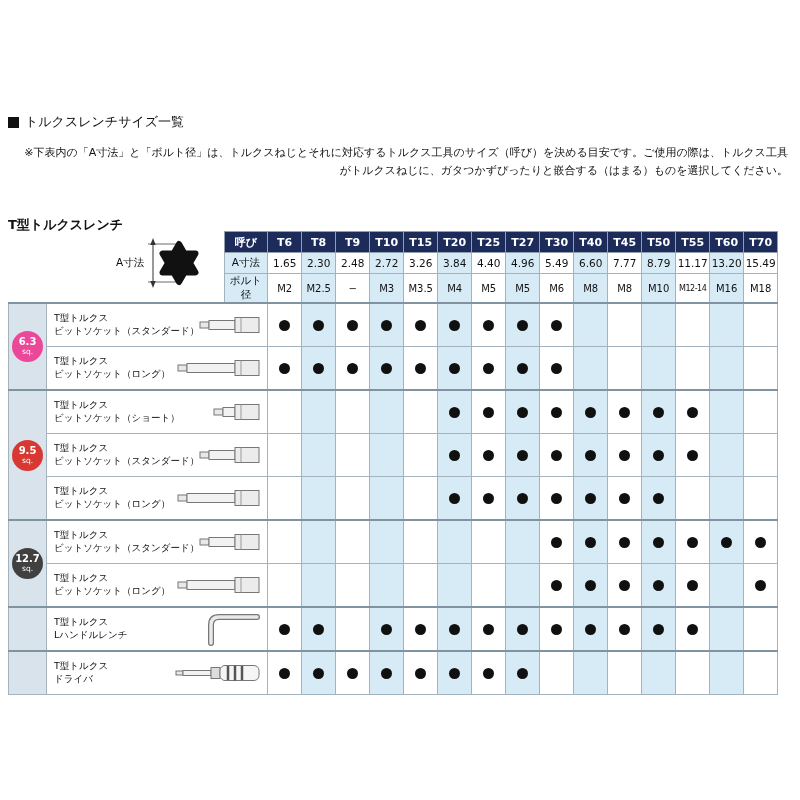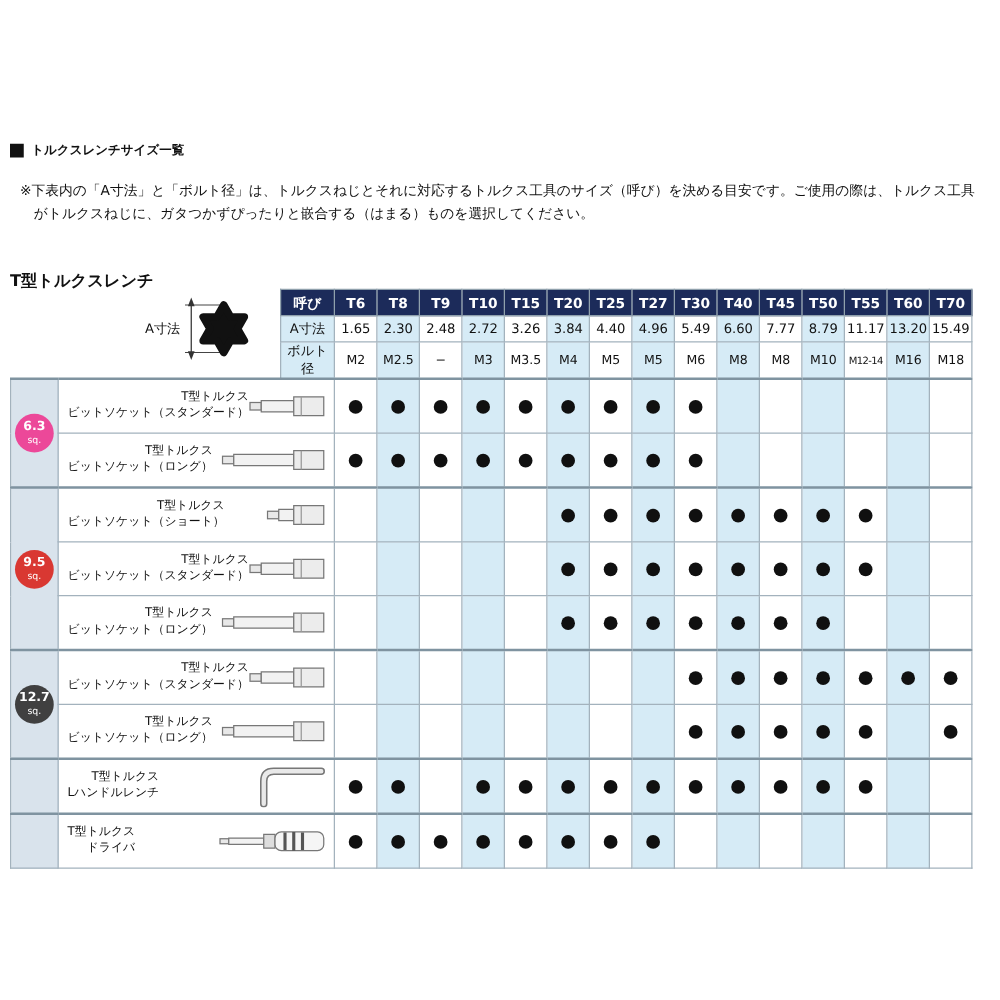--- a/index.html
+++ b/index.html
@@ -1,45 +1,45 @@
 <!DOCTYPE html>
 <html><head>
 <meta charset="utf-8">
 <style>
   * { box-sizing: border-box; }
   html,body { margin:0; padding:0; background:#fff; }
   body { width:800px; height:800px; font-family:"DejaVu Sans","Liberation Sans",sans-serif; color:#111; }
   .page { position:relative; width:800px; height:800px; background:#fff; overflow:hidden; }
 
   .title { position:absolute; left:8px; top:113px; display:flex; align-items:center; gap:6px;
-           font-size:10px; font-weight:bold; }
+           font-size:13px; font-weight:normal; }
   .square { width:11px; height:11px; background:#111; display:inline-block; }
 
   .notes { position:absolute; left:16px; top:144px; width:772px; font-size:11px; line-height:1.62; color:#111; }
-  .note { padding-left:1em; text-indent:-1em; margin-bottom:3px; }
+  .note { padding-left:1em; text-indent:-1em; margin-bottom:3px;text-align:right; }
 
   .section-label { position:absolute; left:8px; top:216px; font-size:13px; font-weight:bold; }
 
   .tbl { position:absolute; left:8px; top:231px; border-collapse:collapse; table-layout:fixed; }
   .tbl td { padding:0; }
   .cell { border:1px solid #a3b2bd; text-align:center; vertical-align:middle; }
   .no-border { border:none; background:#fff; }
   .hrow { height:21px; }
   .brow { height:42px; }
   .navy { background:#1c2b5a; color:#fff; font-weight:bold; font-size:11px; border-color:#8fa0ac; }
   .label-cell { background:#d6ebf6; font-size:10.5px; }
   .val { font-size:10.5px; }
   .bolt { font-size:10px; }
   .tint { background:#d6ebf6; }
   .sq-cell { background:#d9e3ec; }
   .sq-circle { width:31px; height:31px; border-radius:50%; margin:0 auto; color:#fff;
                display:flex; flex-direction:column; align-items:center; justify-content:center; line-height:1; }
   .sq-num { font-size:10px; font-weight:bold; }
   .sq-sub { font-size:7.5px; font-weight:normal; margin-top:1px; }
-  .tool-cell { background:#fff; text-align:right; overflow:hidden; }
+  .tool-cell { background:#fff; text-align:left; overflow:hidden; }
   .tool-inner { display:flex; align-items:center; height:42px; padding:0 6px 0 7px; }
   .tool-text { font-size:9.5px; line-height:1.35; white-space:nowrap; }
   .tool-icon { margin-left:auto; display:flex; align-items:center; }
   .dot-cell { line-height:40px; }
   .dot { width:11px; height:11px; background:#101010; border-radius:50%; display:inline-block; vertical-align:middle; }
   tr.group-start td { border-top:2px solid #7f93a0; }
 
   .dim-annot { position:absolute; left:116px; top:234px; width:110px; height:58px;
                display:flex; align-items:center; gap:2px; z-index:5; }
   .dim-label { font-size:10.5px; }

